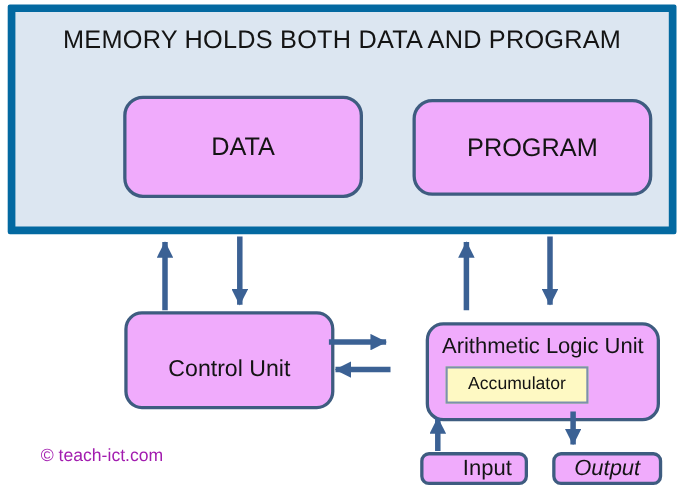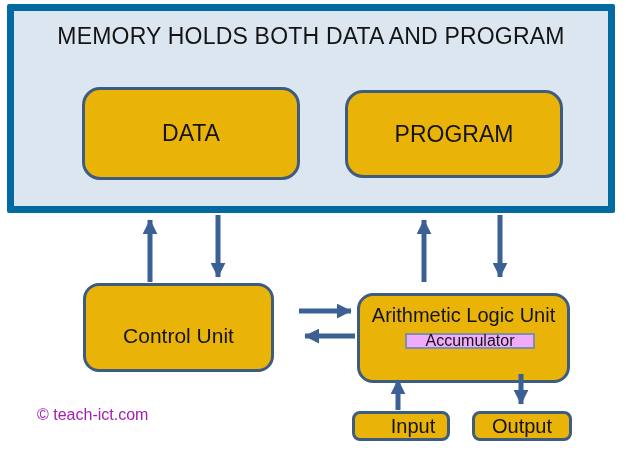--- a/index.html
+++ b/index.html
@@ -20,44 +20,45 @@
     border-radius:2px;
   }
   #memory-title{
     position:absolute;left:0;right:0;top:12px;
     text-align:center;
     font-size:23px;color:#141414;
     letter-spacing:0.2px;
     white-space:nowrap;
   }
   .rounded{
-    background:#eab308;
+    background:#f0abfc;
     border:3px solid #3e5c80;
     display:flex;align-items:center;justify-content:center;
     color:#141414;
+    margin-left:30px;
   }
   #data-box{left:82px;top:87px;width:218px;height:93px;border-radius:18px;font-size:23px;}
   #program-box{left:345px;top:90px;width:218px;height:88px;border-radius:18px;font-size:23px;}
   #control-unit-box{
     left:83px;top:283px;width:191px;height:89px;border-radius:16px;
     font-size:21px;align-items:center;padding-top:16px;
   }
   #alu-box{
     left:357px;top:293px;width:213px;height:90px;border-radius:16px;
     font-size:20px;align-items:flex-start;padding-top:8px;
   }
   #accumulator-box{
-    left:405px;top:333px;width:130px;height:16px;
-    background:#f0abfc;
+    left:405px;top:333px;width:130px;height:34px;
+    background:#fef9c3;
     border:2px solid #7c90ac;
     display:flex;align-items:center;justify-content:center;
     font-size:16px;color:#141414;
   }
   #input-box{left:352px;top:411px;width:98px;height:30px;border-radius:8px;font-size:20px;padding-left:24px;}
-  #output-box{left:472px;top:411px;width:100px;height:30px;border-radius:8px;font-size:20px;}
+  #output-box{left:472px;top:411px;width:100px;height:30px;border-radius:8px;font-size:20px;font-style:italic;}
   #copyright{
     position:absolute;left:37px;top:406px;
     font-size:16px;color:#a21caf;
   }
   #arrow-layer{position:absolute;left:0;top:0;width:626px;height:452px;pointer-events:none;}
   #arrow-layer line{stroke:#3b6194;stroke-width:5;}
 </style>
 </head>
 <body>
 

